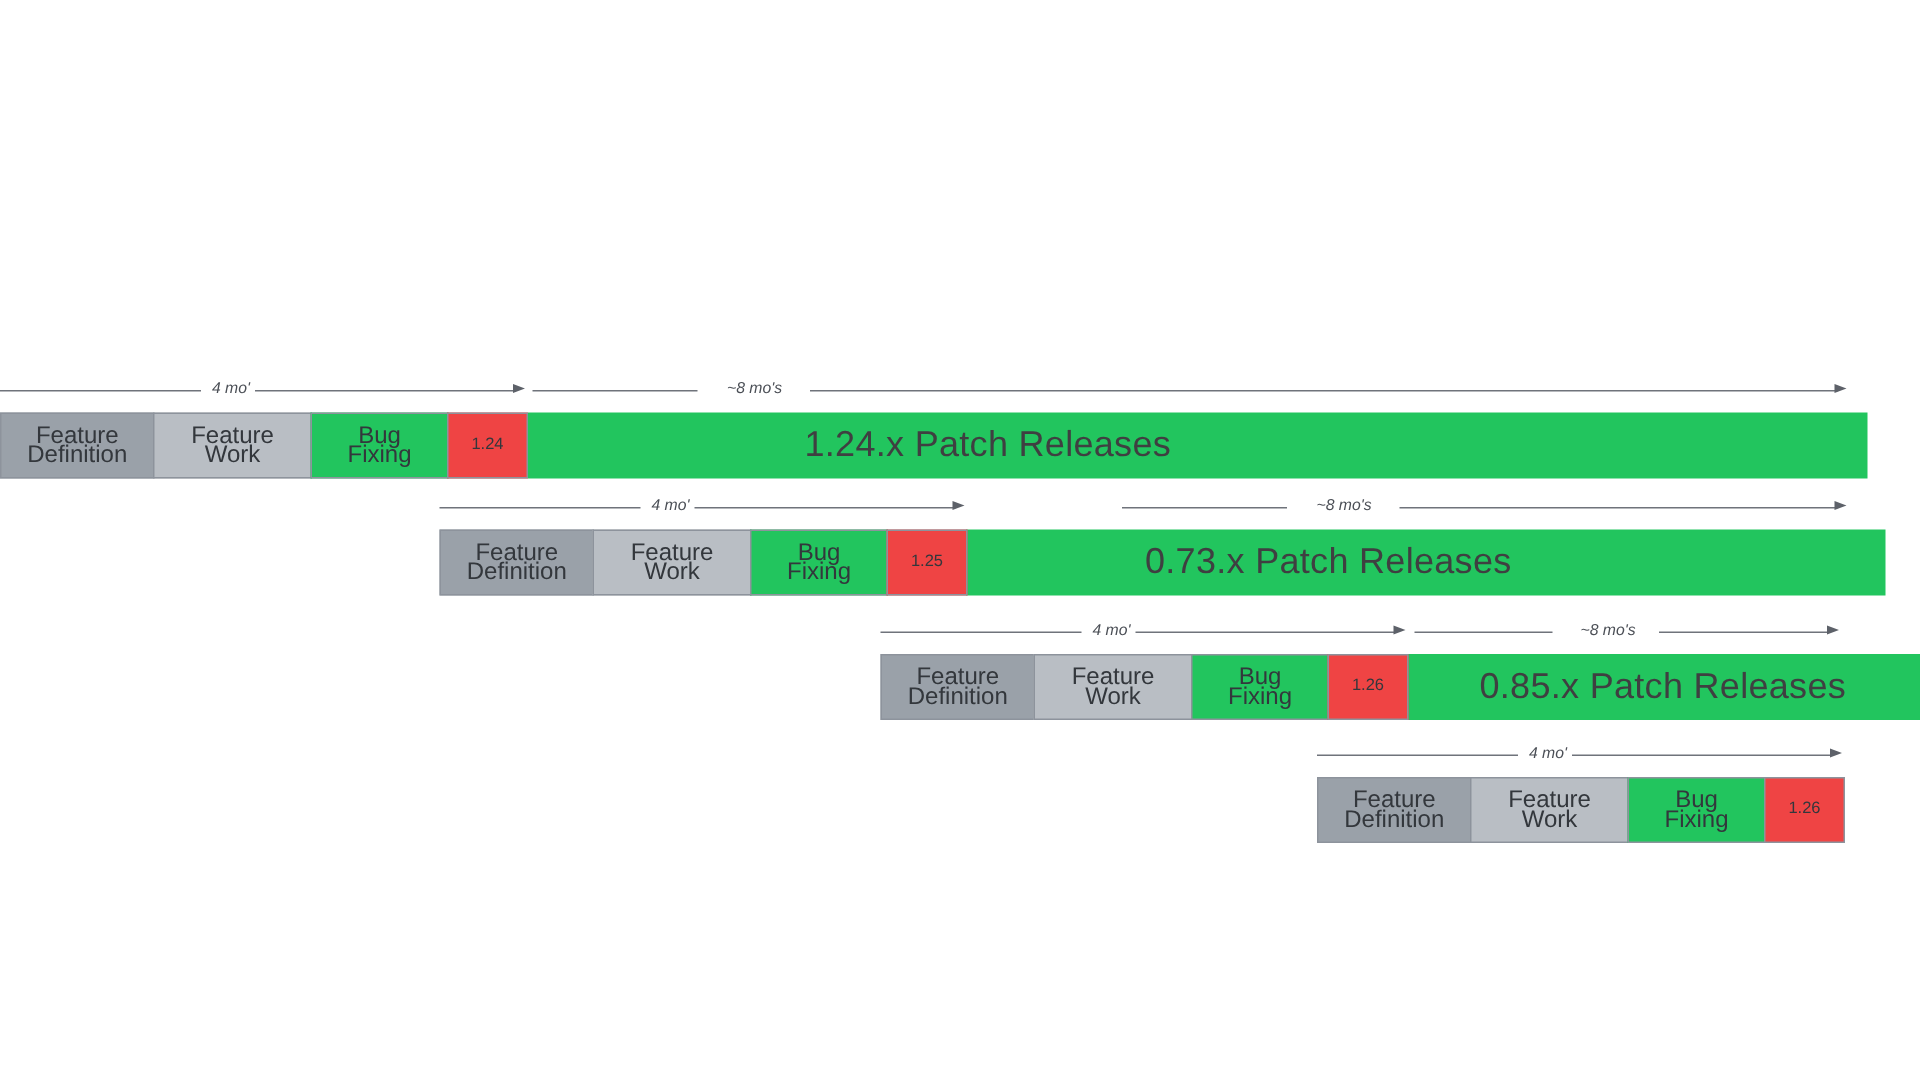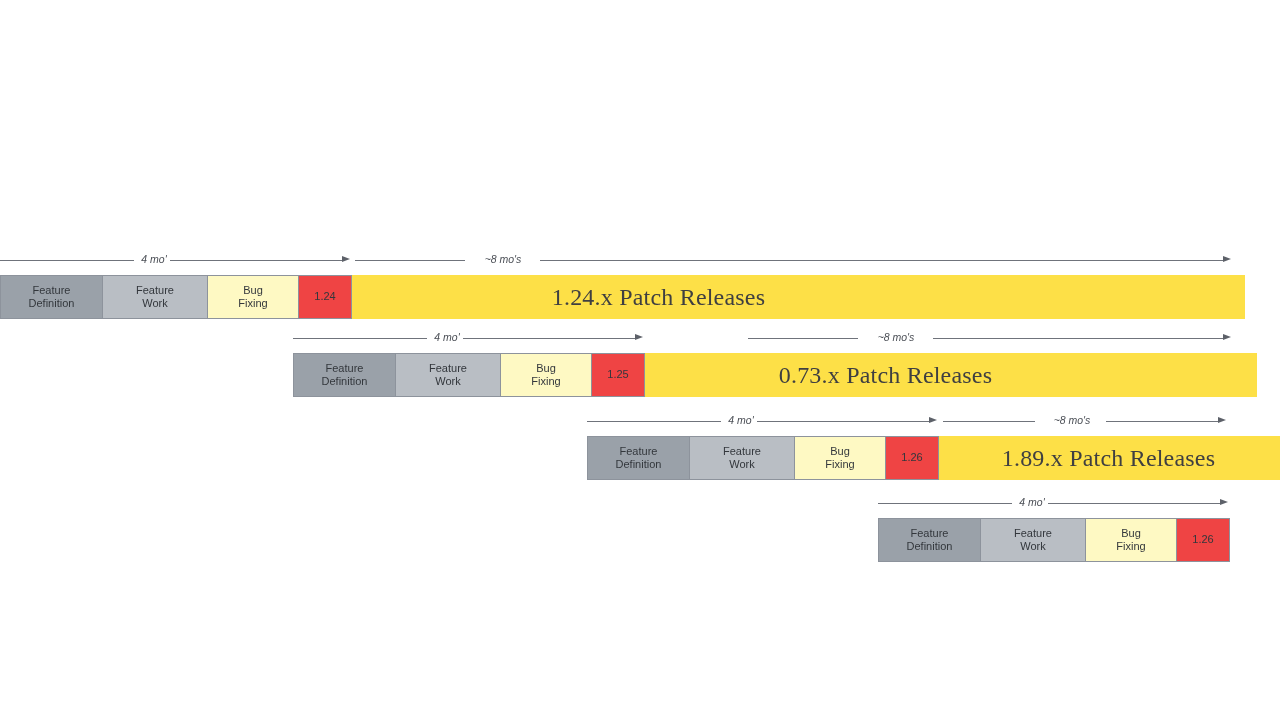--- a/index.html
+++ b/index.html
@@ -9,46 +9,46 @@
     overflow:hidden;position:relative;
   }
   #canvas{position:absolute;left:0;top:0;width:1280px;height:719px;}
 
   
   .row{position:absolute;left:0;top:0;width:1280px;height:0;}
 
   
   .patch-band{
     position:absolute;
-    background:#fde047;
-    display:flex;align-items:center;justify-content:center;font-family:Liberation Serif, serif;
+    background:#22c55e;
+    display:flex;align-items:center;justify-content:center;
   }
   .patch-label{
     color:#3f3f41;
     font-weight:400;
     letter-spacing:.2px;
     white-space:nowrap;
   }
 
   
   .blocks{position:absolute;display:flex;box-sizing:border-box;}
   .blk{
     box-sizing:border-box;
     border:1px solid #8d939c;
     display:flex;align-items:center;justify-content:center;
     text-align:center;
     color:#33373c;
-    font-size:11px;line-height:13.5px;
+    font-size:16px;line-height:13.5px;
     white-space:pre-line;
     position:relative;
   }
   .blk + .blk{margin-left:-1px;}
   .blk-def{background:#9aa1a9;}
   .blk-work{background:#b9bec4;}
-  .blk-bug{background:#fef9c3;}
+  .blk-bug{background:#22c55e;}
   .blk-ver{background:#ef4444;font-size:11px;}
 
   
   .arrow-group{position:absolute;height:14px;font-style:italic;}
   .arrow-seg{
     position:absolute;top:6px;height:1px;background:#6f737b;
   }
   .arrow-head{
     position:absolute;top:2.2px;width:0;height:0;
     border-top:3.6px solid transparent;
@@ -124,21 +124,21 @@
 Work</div>
       <div class="blk blk-bug" style="width:92px;height:44px;">Bug
 Fixing</div>
       <div class="blk blk-ver" style="width:54px;height:44px;text-align:center;">1.25</div>
     </div>
   </div>
 
   <div class="row">
 
     <div class="patch-band" style="left:937px;top:436px;width:343px;height:44px;">
-      <span class="patch-label" style="font-size:24px;margin-right:0px;">1.89.x Patch Releases</span>
+      <span class="patch-label" style="font-size:24px;margin-right:0px;">0.85.x Patch Releases</span>
     </div>
 
     <div class="arrow-group" style="left:587px;top:415px;width:352px;">
       <div class="arrow-seg" style="left:0px;width:134px;"></div>
       <div class="arrow-seg" style="left:170px;width:174px;"></div>
       <div class="arrow-head" style="left:342px;"></div>
       <div class="arrow-label" style="left:118px;width:72px;">4 mo'</div>
     </div>
 
     <div class="arrow-group" style="left:943px;top:415px;width:290px;">

